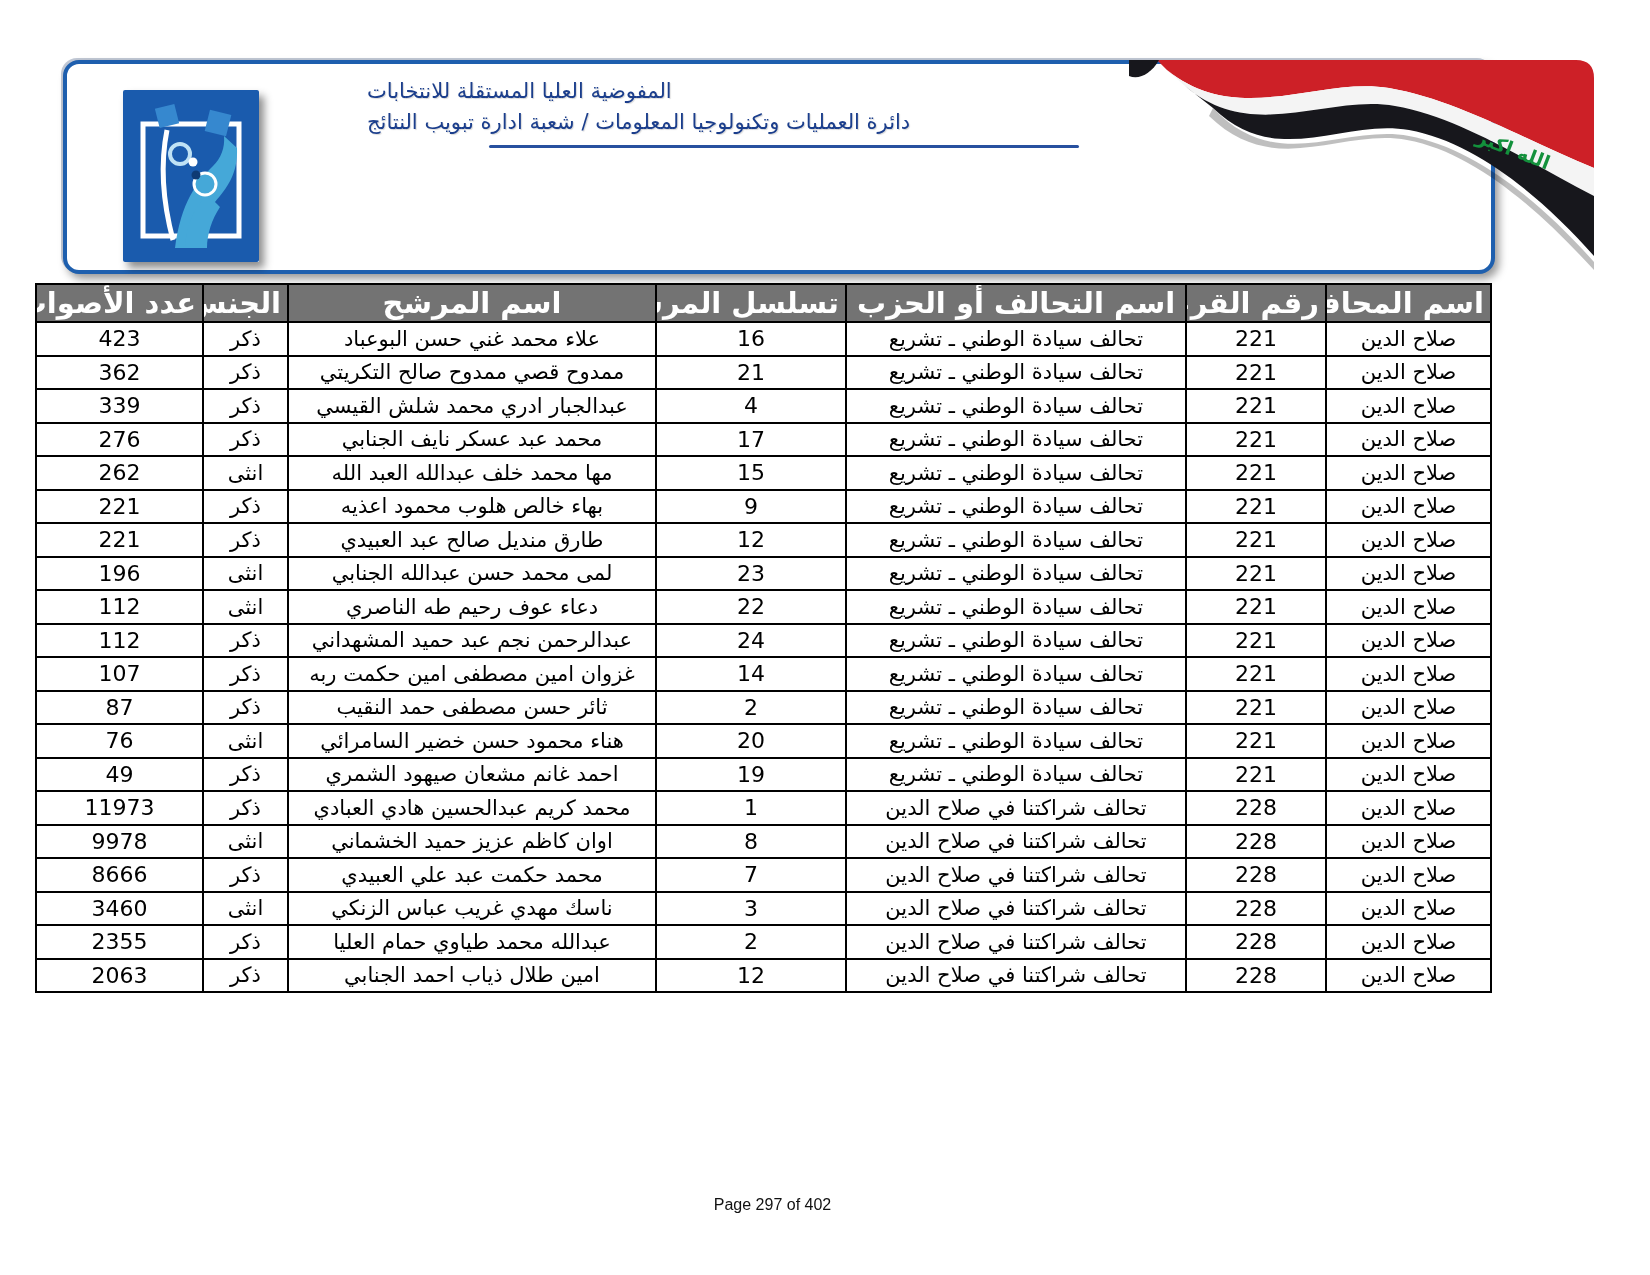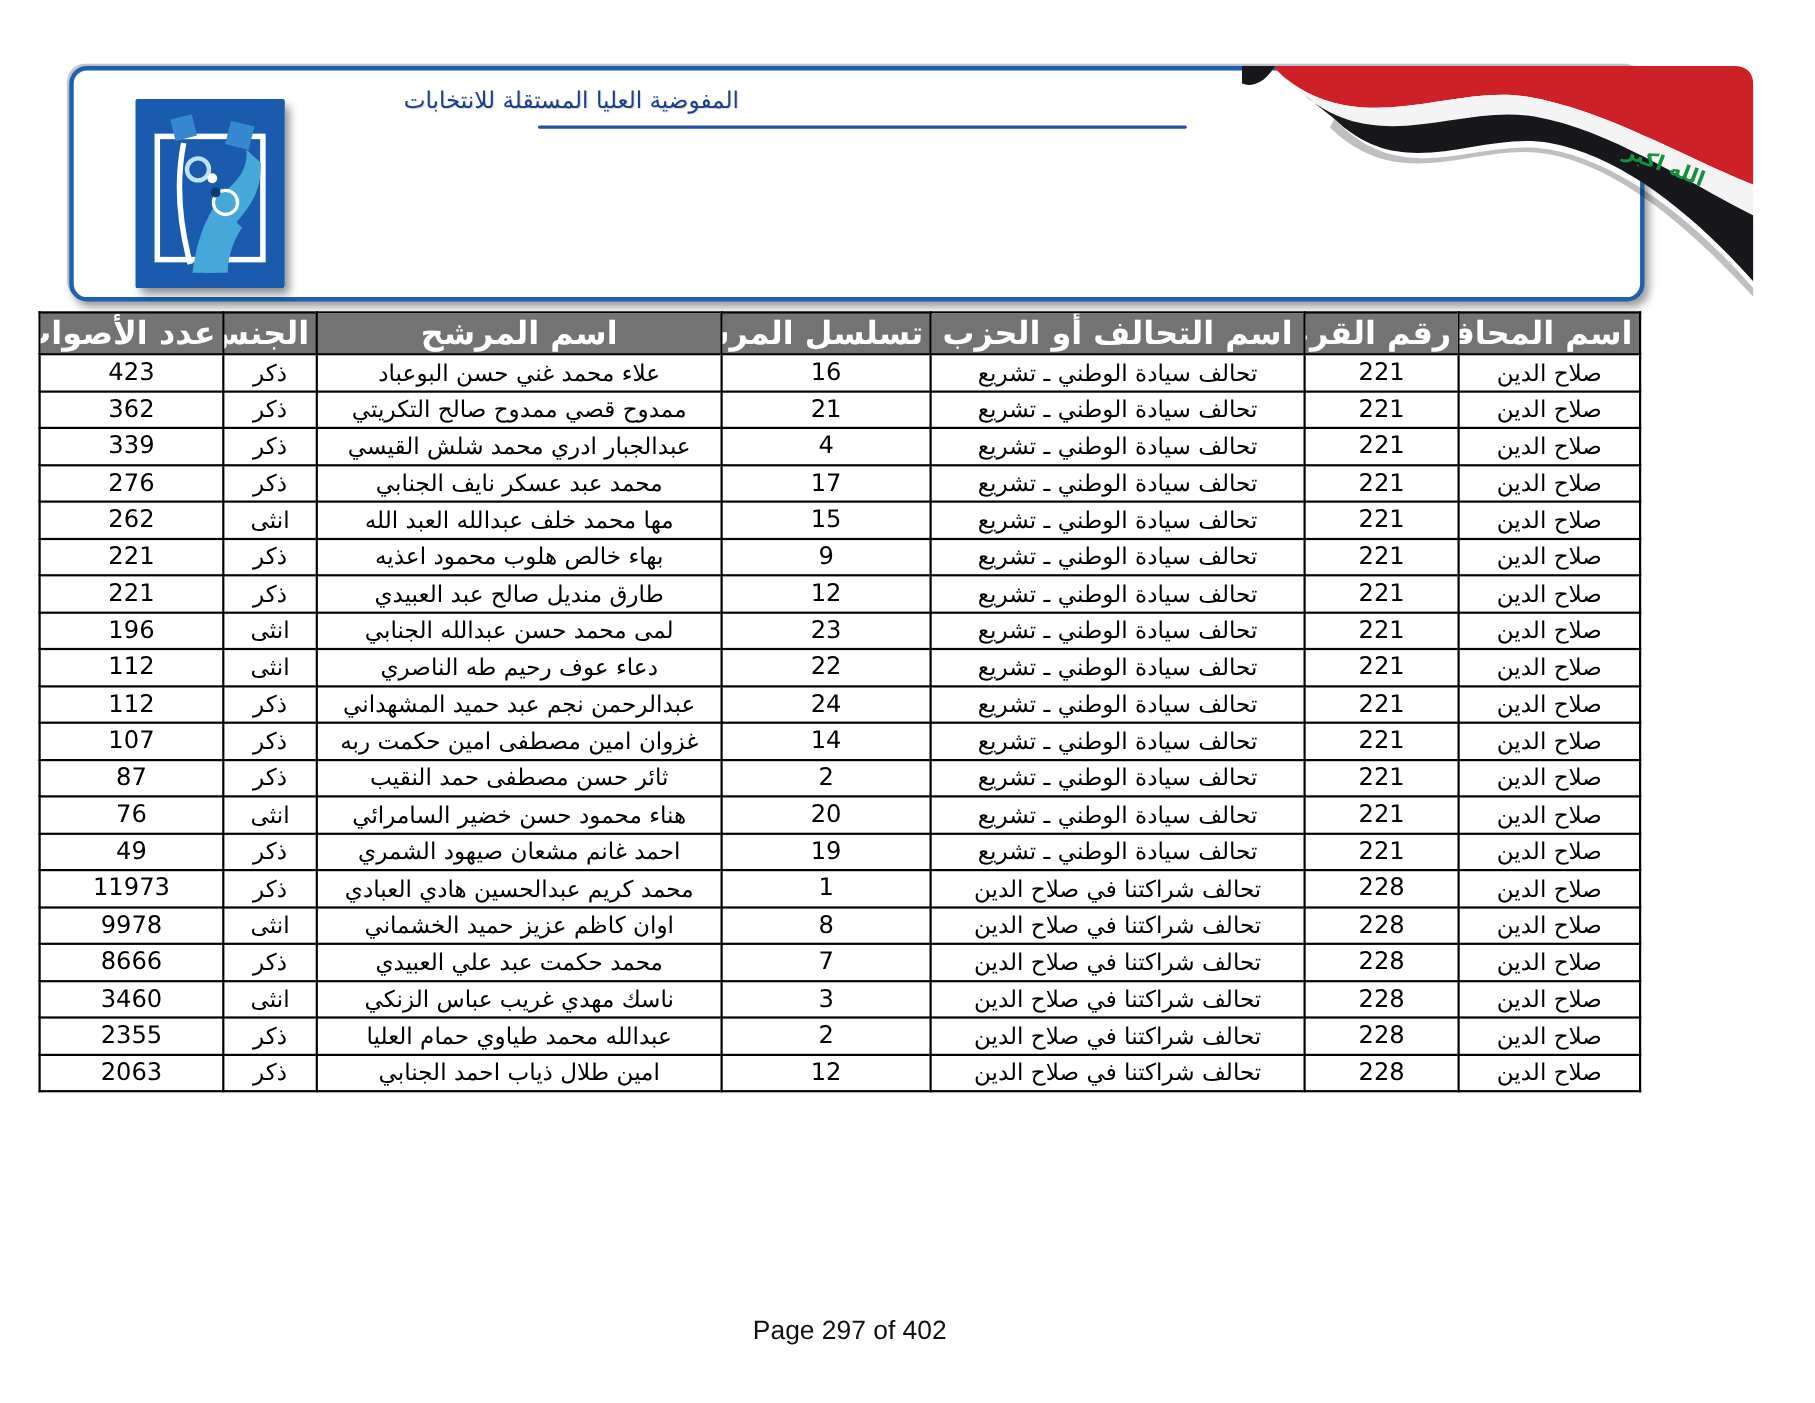--- a/index.html
+++ b/index.html
@@ -45,21 +45,21 @@
   }
   table.results td{
     background:#ffffff;color:#000;border:2px solid #000;height:31.5px;
     text-align:center;vertical-align:middle;padding:0 4px;white-space:nowrap;overflow:hidden;
   }
   td.ar{font-size:21px;}
   td.num{font-size:22px;font-family:"DejaVu Sans",sans-serif;}
   
   .footer{
     position:absolute;left:0;top:1196px;width:1545px;text-align:center;
-    font-family:"Liberation Sans",sans-serif;font-size:24px;color:#111;
+    font-family:"Liberation Sans",sans-serif;font-size:16px;color:#111;
   }
 </style>
 </head>
 <body>
 
 <div class="banner">
 
   <div class="logo">
     <svg width="136" height="172" viewBox="0 0 136 172" xmlns="http://www.w3.org/2000/svg">
       <rect x="0" y="0" width="136" height="172" rx="2" fill="#1a5bad"></rect>
@@ -71,20 +71,21 @@
       <path d="M52,158 C58,112 74,92 90,76 C98,68 102,58 101,46 L114,58 C115,84 104,98 92,112 C80,126 74,140 73,158 Z" fill="#45a8d8"></path>
       <path d="M62,158 C64,132 72,116 85,105 L97,117 C89,129 84,144 84,158 Z" fill="#45a8d8"></path>
       <circle cx="82" cy="94" r="11" fill="#45a8d8" stroke="#ffffff" stroke-width="3"></circle>
       <circle cx="70" cy="72" r="4.5" fill="#ffffff"></circle>
       <circle cx="73" cy="85" r="4.5" fill="#0e3a74"></circle>
     </svg>
   </div>
 
   <div class="banner-center">
     <div class="org-line">المفوضية العليا المستقلة للانتخابات</div>
+    <div class="org-line">دائرة العمليات وتكنولوجيا المعلومات / شعبة ادارة تبويب النتائج</div>
     <div class="rule"></div>
   </div>
 
   <div class="flag">
     <svg width="465" height="218" viewBox="0 0 465 218" xmlns="http://www.w3.org/2000/svg">
       <path d="M84,48 C148,116 214,64 280,76 C346,88 412,142 465,202 L465,210 C408,148 344,92 278,80 C212,68 146,120 80,56 Z" fill="#000000" opacity="0.25"></path>
       <path d="M28,0 L447,0 Q465,0 465,18 L465,108 C400,82 330,40 260,28 C190,16 110,68 38,10 Z" fill="#cd2027"></path>
       <path d="M38,10 C110,68 190,16 260,28 C330,40 400,82 465,108 L465,136 C402,104 334,58 266,46 C198,34 124,84 56,26 Z" fill="#f4f4f4"></path>
       <path d="M56,26 C124,84 198,34 266,46 C334,58 402,104 465,136 L465,196 C412,136 346,82 280,70 C214,58 148,110 84,48 Z" fill="#17171c"></path>
       <path d="M0,0 L30,0 C22,14 10,20 0,16 Z" fill="#17171c"></path>

